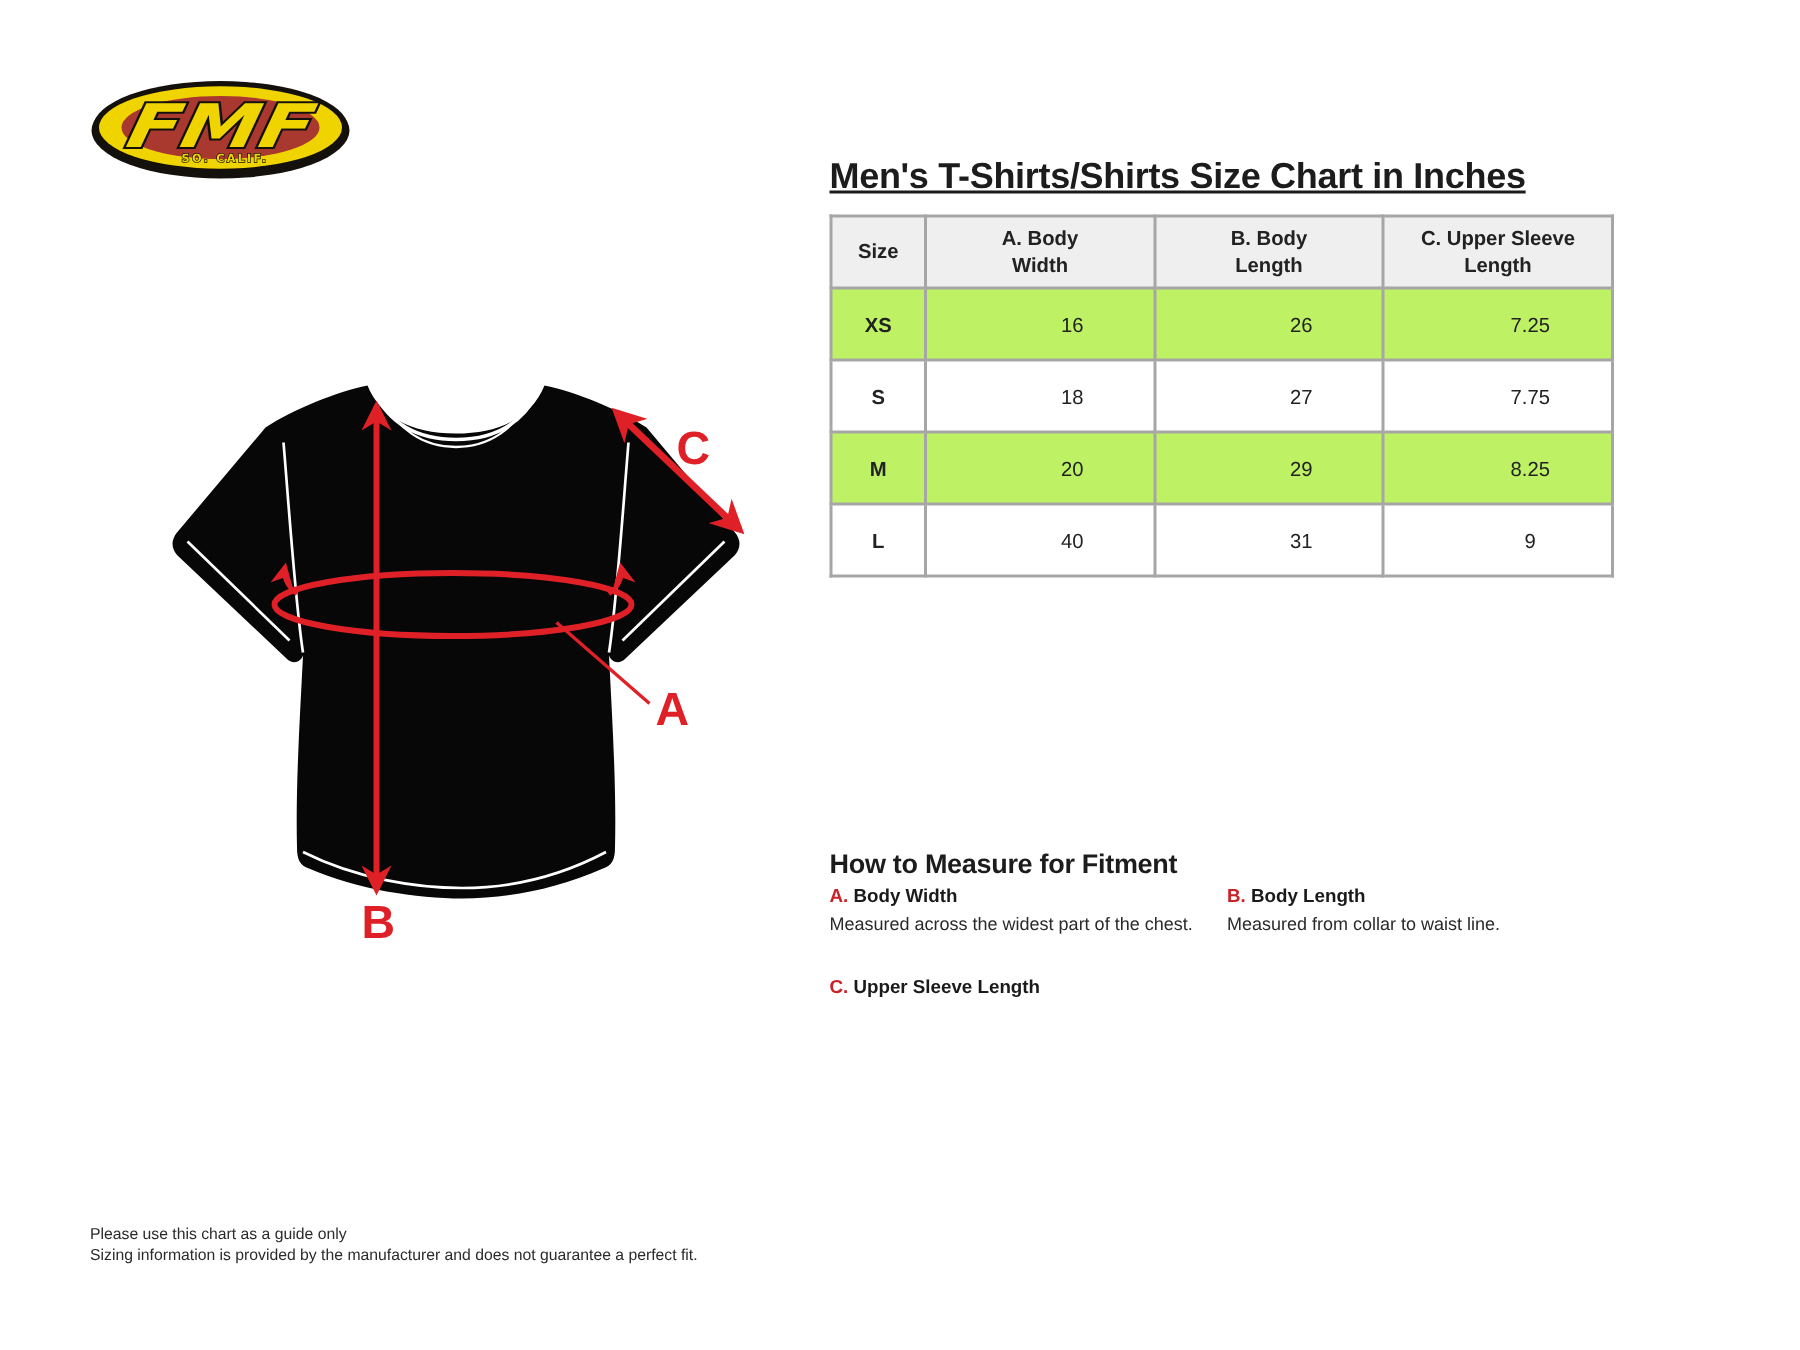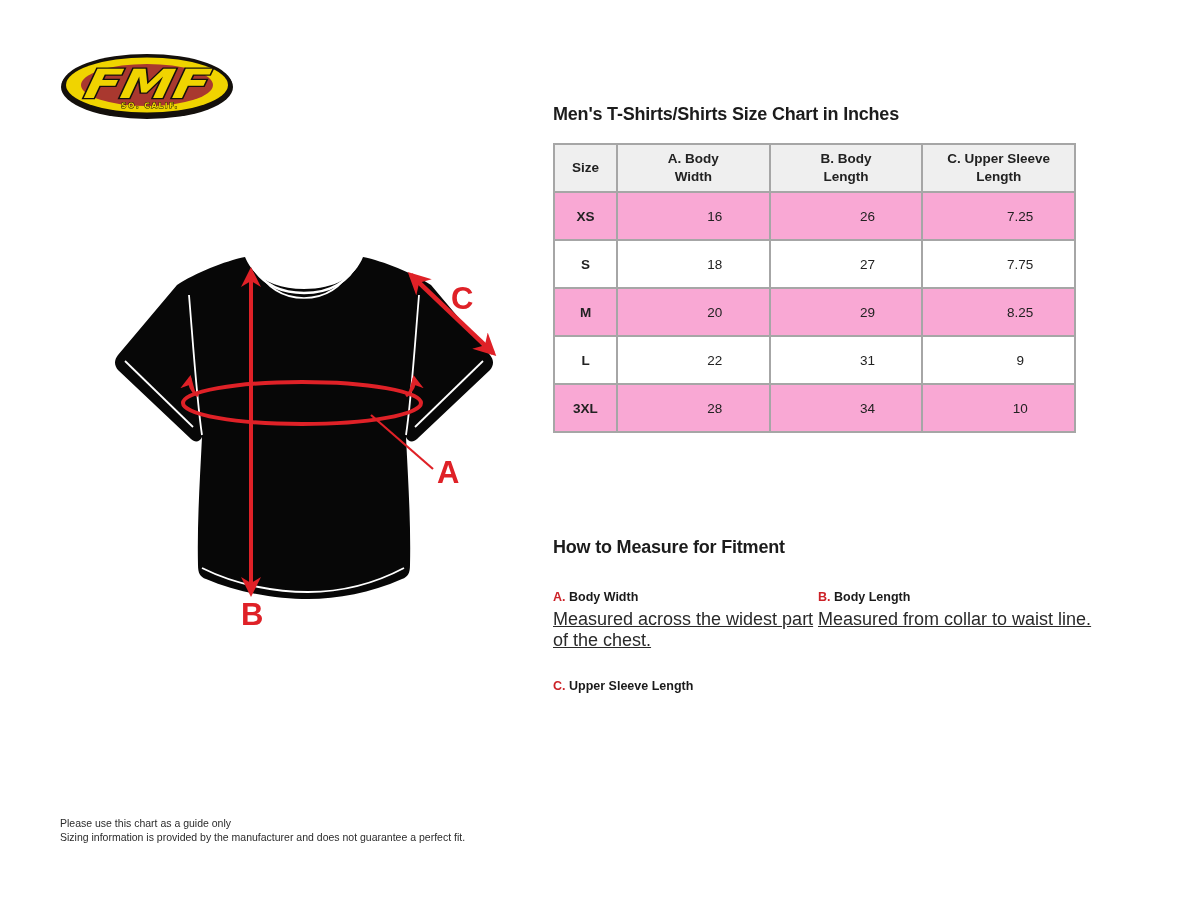--- a/index.html
+++ b/index.html
@@ -15,59 +15,60 @@
 
   
   #logo { left: 58px; top: 50px; width: 178px; height: 72px; }
 
   
   #shirt-diagram { left: 103px; top: 243px; width: 410px; height: 405px; }
 
   
   #chart-title {
     left: 553px; top: 104px; width: 523px;
-    font-size: 18px; font-weight: 700; color: #1c1c1c;
+    font-size: 24px; font-weight: 700; color: #1c1c1c;
     letter-spacing: -0.2px;
+    text-decoration: underline;
   }
   #size-table-wrap { left: 553px; top: 143px; width: 501px; }
   table {
     border-collapse: collapse; table-layout: fixed; width: 523px;
     font-size: 13.5px; color: #222;
   }
   col.size-col { width: 63px; }
   th, td {
     border: 2px solid #a6a6a6;
     height: 48px;
     text-align: center; vertical-align: middle;
     background: #ffffff;
   }
   thead th {
     background: #efefef;
     font-weight: 700; font-size: 13.5px;
     white-space: pre-line; line-height: 1.35;
   }
   tbody th { font-weight: 700; }
   tbody td { font-weight: 400; padding-left: 43px; }
-  tbody tr.alt th, tbody tr.alt td { background: #f9a8d4; }
+  tbody tr.alt th, tbody tr.alt td { background: #bef264; }
 
   
   #howto-title {
-    left: 553px; top: 537px; width: 523px;
+    left: 553px; top: 566px; width: 523px;
     font-size: 18px; font-weight: 700; color: #1c1c1c;
     letter-spacing: -0.2px;
   }
   #measure-grid {
     left: 553px; top: 590px; width: 560px;
     display: grid; grid-template-columns: 265px 1fr;
     row-gap: 28px;
   }
   .measure-item .m-head { font-size: 12.5px; font-weight: 700; color: #1a1a1a; }
   .measure-item .m-key { color: #cc2127; font-weight: 700; }
   .measure-item .m-desc {
-    font-size: 18px; font-weight: 400; color: #2a2a2a; margin-top: 5px; text-decoration: underline;
+    font-size: 12px; font-weight: 400; color: #2a2a2a; margin-top: 5px;
   }
 
   
   #footer {
     left: 60px; top: 817px; width: 460px;
     font-size: 10.5px; color: #2b2b2b; line-height: 1.3;
   }
 </style>
 </head>
 <body>
@@ -180,29 +181,23 @@
           <td>7.75</td>
         </tr>
         <tr class="alt">
           <th>M</th>
           <td>20</td>
           <td>29</td>
           <td>8.25</td>
         </tr>
         <tr>
           <th>L</th>
-          <td>22</td>
+          <td>40</td>
           <td>31</td>
           <td>9</td>
-        </tr>
-        <tr class="alt">
-          <th>3XL</th>
-          <td>28</td>
-          <td>34</td>
-          <td>10</td>
         </tr>
       </tbody>
   </table>
 </div>
 
 <div id="howto-title" class="abs">How to Measure for Fitment</div>
 
 <div id="measure-grid" class="abs">
   <div class="measure-item">
     <div class="m-head"><span class="m-key">A.</span> <span>Body Width</span></div>

